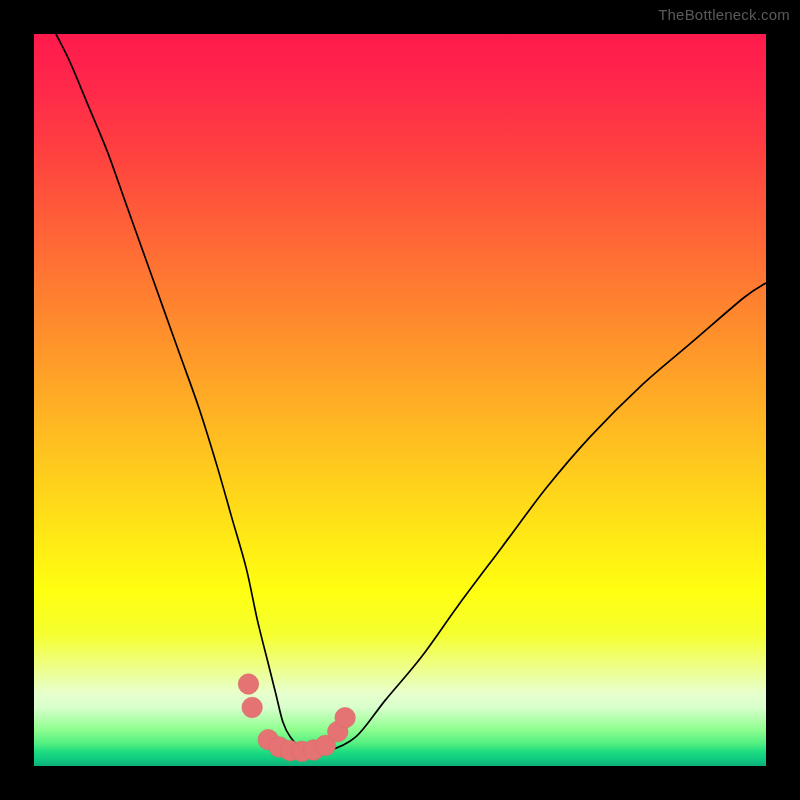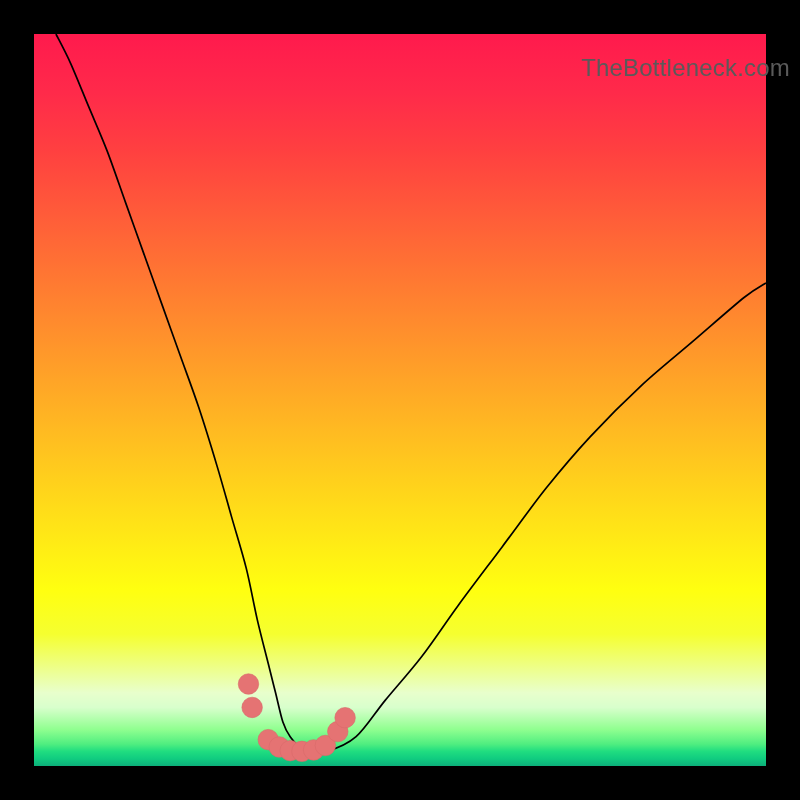--- a/index.html
+++ b/index.html
@@ -42,25 +42,24 @@
       #10cc80 99%,
       #0db07a 100%
     );
     overflow: hidden;
   }
   .watermark {
     position: absolute;
     top: 6px;
     right: 10px;
     color: #5a5a5a;
-    font-size: 24px;
+    font-size: 15px;
     font-weight: 500;
     letter-spacing: 0.2px;
     user-select: none;
-    margin-top: 48px;
   }
   svg.curve-layer {
     position: absolute;
     left: 0; top: 0;
     width: 100%;
     height: 100%;
   }
   .curve {
     fill: none;
     stroke: #000;

